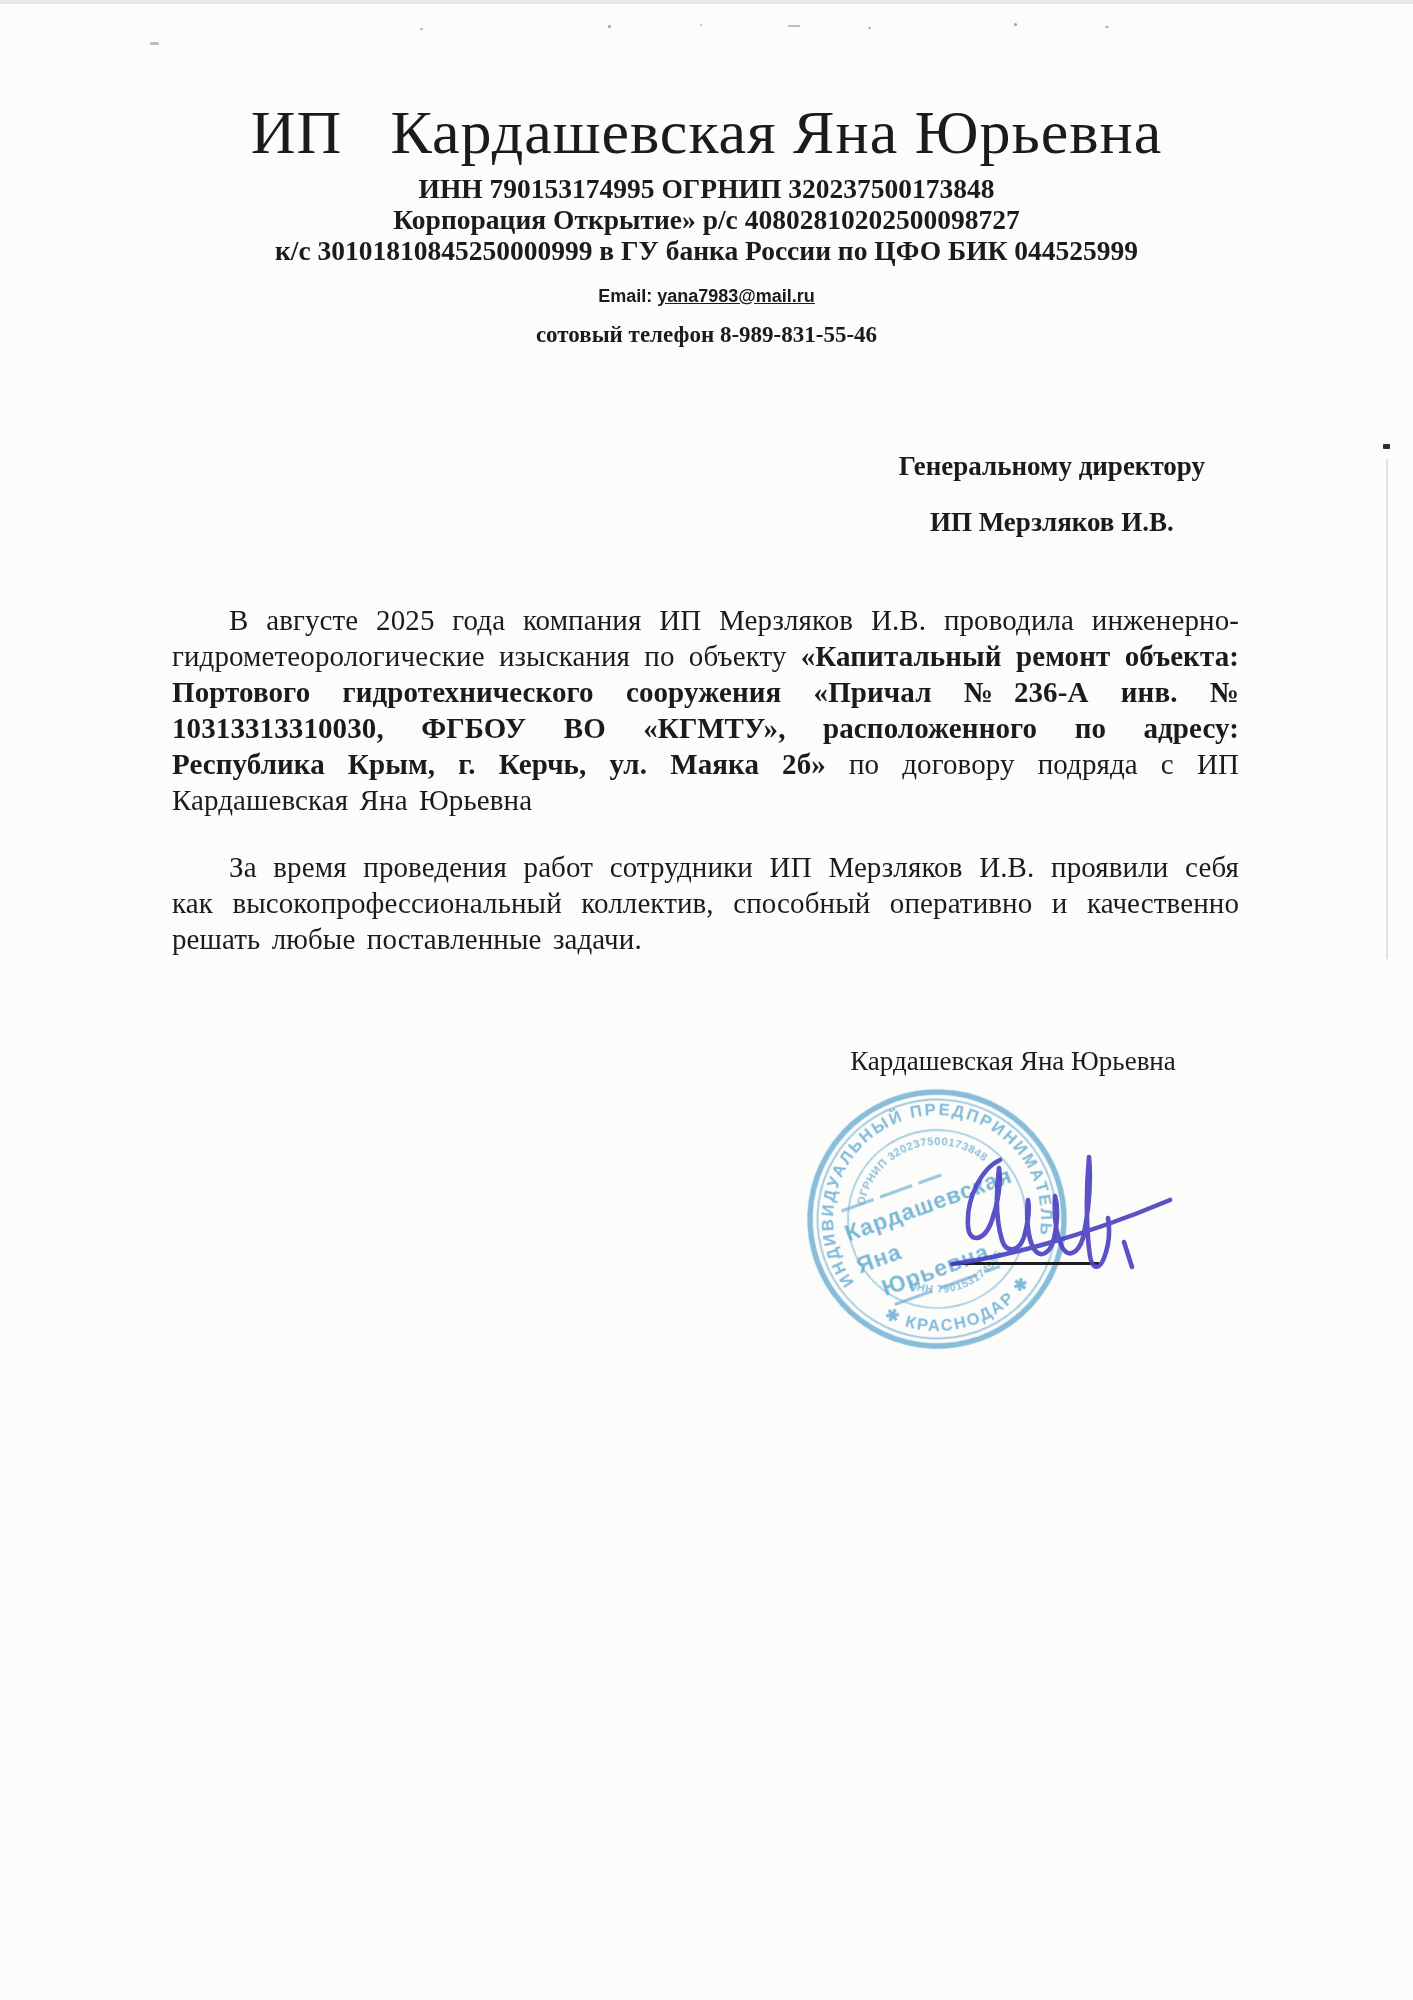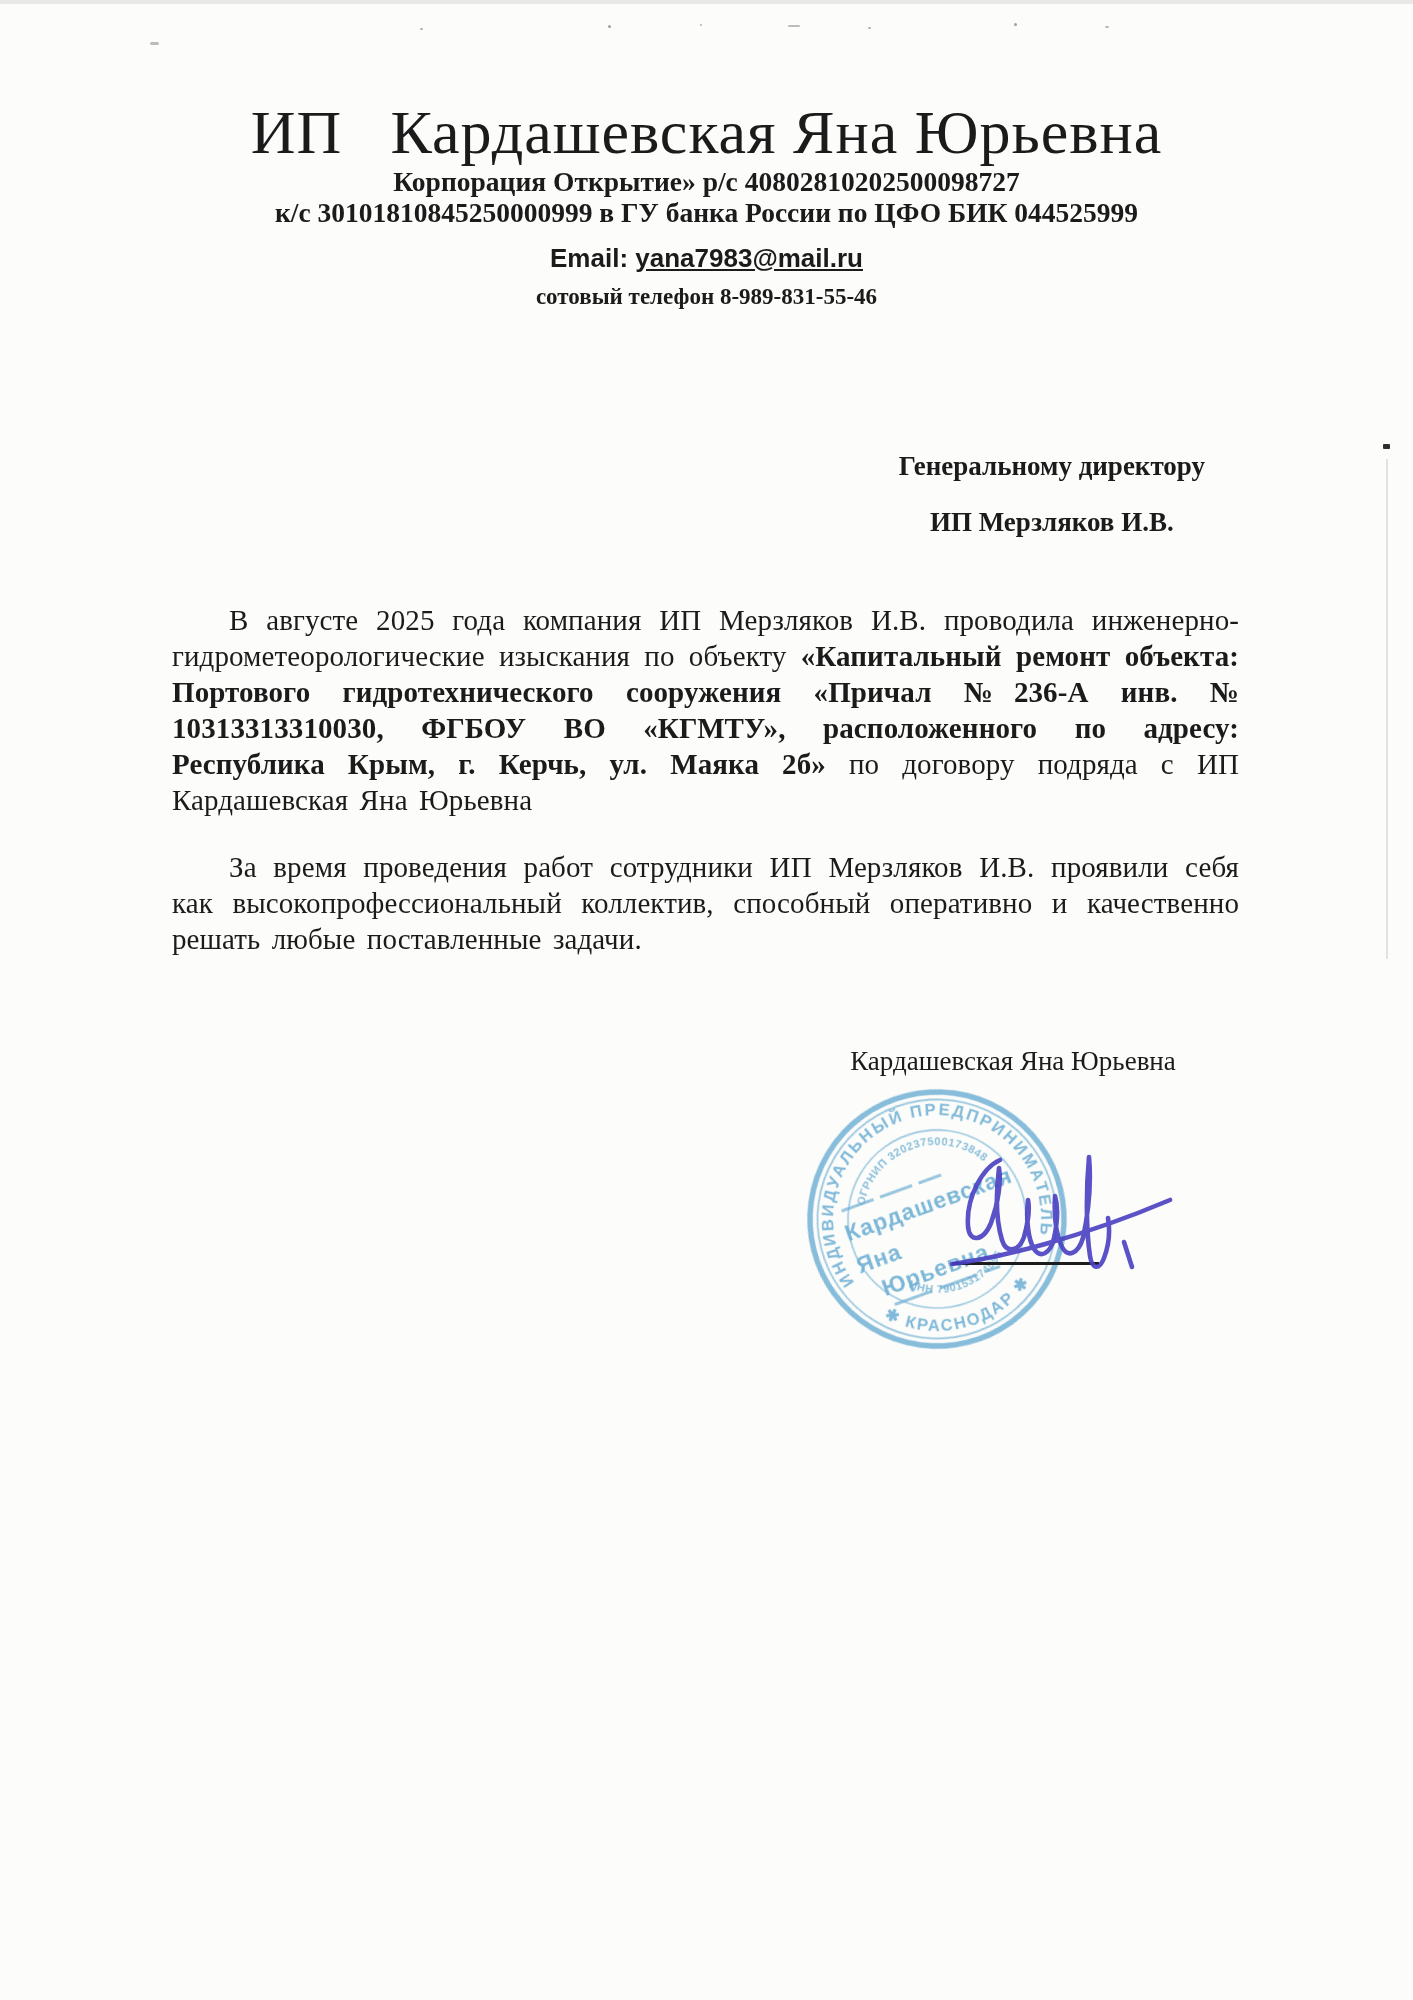--- a/index.html
+++ b/index.html
@@ -15,21 +15,21 @@
 
   
   .letterhead { position:absolute; top:94px; left:0; width:100%; text-align:center; }
   .title { font-size:62px; line-height:68px; letter-spacing:1px; white-space:nowrap; }
   .title .prefix { margin-right:48px; }
   .hline { font-weight:bold; font-size:27.5px; line-height:31px; }
   .hline.inn { margin-top:7px; }
   .email-line {
     margin-top:15px;
     font-family:"Liberation Sans", sans-serif;
-    font-weight:bold; font-size:26px; line-height:30px;
+    font-weight:bold; font-size:18px; line-height:30px;
   }
   .email-underline { text-decoration:underline; color:#1b1b1b; }
   .phone { margin-top:7px; font-weight:bold; font-size:23px; line-height:33px; }
 
   
   .addressee {
     position:absolute; top:448px; right:208px;
     text-align:center; font-weight:bold; font-size:27px; line-height:29px;
   }
   .addressee .line2 { margin-top:27px; }
@@ -66,20 +66,21 @@
   
   .speck { position:absolute; border-radius:50%; }
 </style>
 </head>
 <body>
 
 <div class="page">
 
   <div class="letterhead">
     <div class="title"><span class="prefix">ИП</span><span>Кардашевская Яна Юрьевна</span></div>
+    <div class="hline inn">ИНН 790153174995 ОГРНИП 320237500173848</div>
     <div class="hline">Корпорация Открытие» р/с 40802810202500098727</div>
     <div class="hline">к/с 30101810845250000999 в ГУ банка России по ЦФО БИК 044525999</div>
     <div class="email-line">
       <span>Email:</span>
       <span class="email-underline">yana7983@mail.ru</span>
     </div>
     <div class="phone">сотовый телефон 8-989-831-55-46</div>
   </div>
 
   <div class="addressee">

